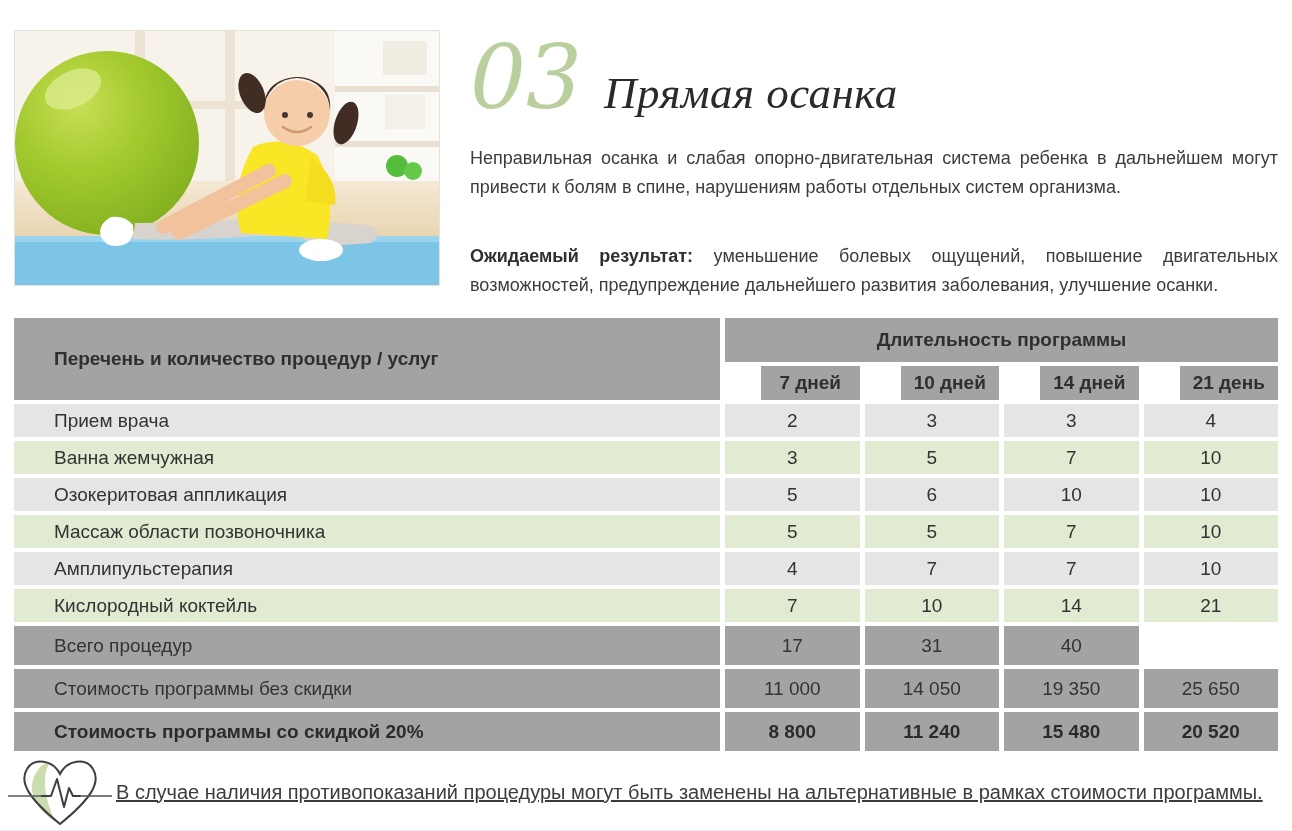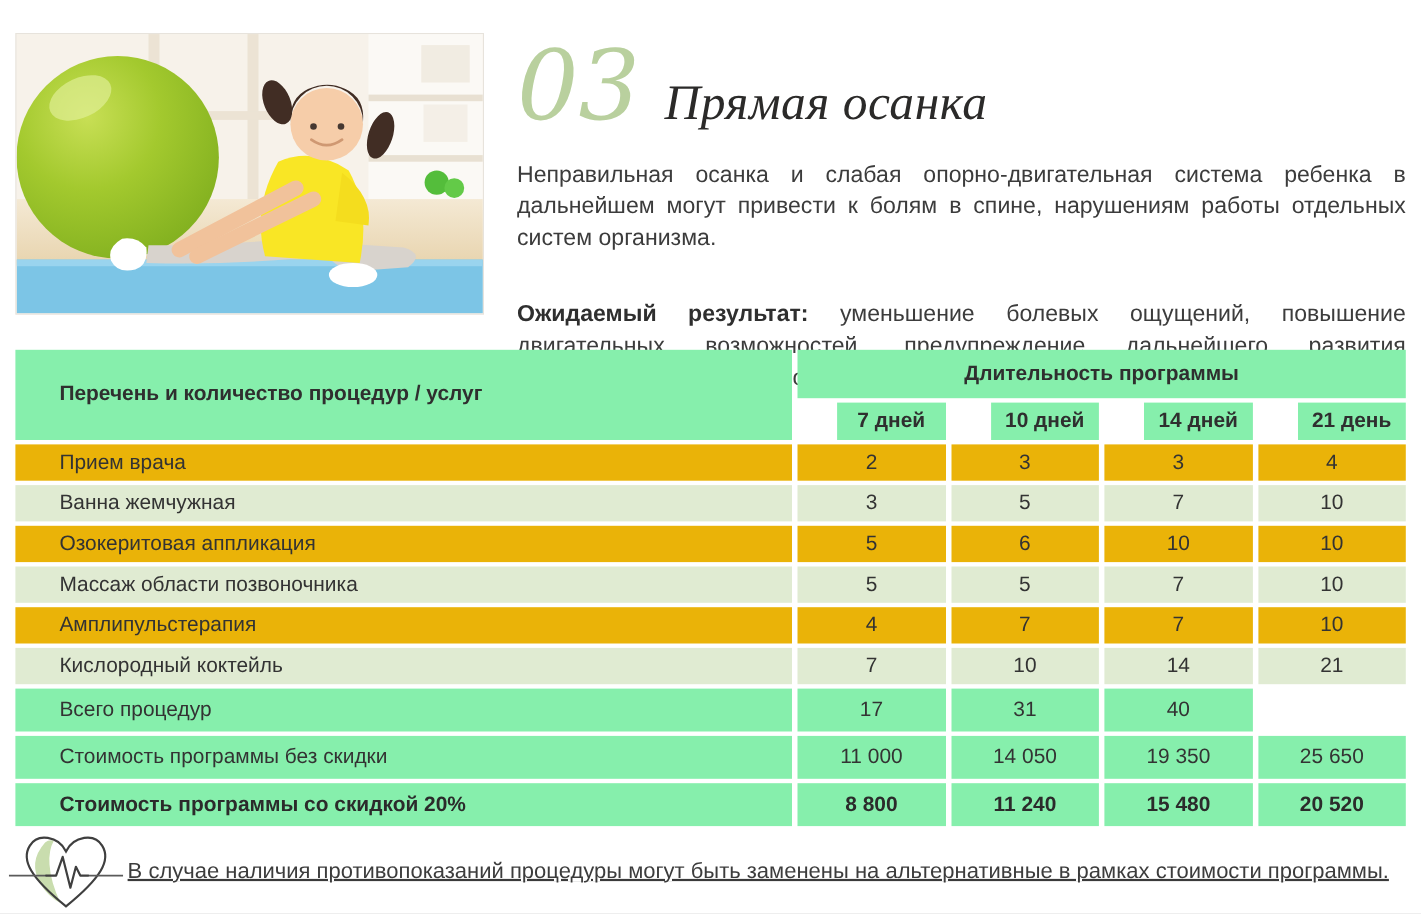--- a/index.html
+++ b/index.html
@@ -23,35 +23,35 @@
   .title-row { display:flex; align-items:baseline; gap:22px; height:102px; }
   .program-num {
     font-family:"DejaVu Serif", serif; font-style:italic; font-weight:400;
     font-size:88px; line-height:1; color:#b9d09e;
   }
   .page-title {
     font-family:Liberation Serif, serif; font-style:italic; font-weight:400;
     font-size:45px; line-height:1; color:#2b2a29; letter-spacing:0.5px;
   }
   .intro, .expected {
-    font-size:21px; line-height:29px; text-align:justify; color:#3c3c3c;
+    font-size:18px; line-height:29px; text-align:justify; color:#3c3c3c;
   }
   .intro { margin-top:8px; }
   .expected { margin-top:40px; }
   .expected b { color:#2f2f2f; }
 
   
   .ptable { position:absolute; left:14px; top:318px; width:1264px; }
   .thead, .trow {
     display:grid; grid-template-columns:706px 1fr 1fr 1fr 1fr; column-gap:5px;
   }
   .thead { grid-template-rows:44px 34px; row-gap:4px; }
   .cell { display:flex; align-items:center; font-size:19px; color:#333333; }
-  .bg-green  { background:#86efac; }
-  .bg-light  { background:#eab308; }
+  .bg-green  { background:#a3a3a3; }
+  .bg-light  { background:#e5e5e5; }
   .bg-alt    { background:#e0ebd2; }
   .head-left  { grid-row:1/3; grid-column:1; padding-left:40px; font-weight:bold; color:#2f2f2f; }
   .head-top   { grid-column:2/6; grid-row:1; justify-content:center; font-weight:bold; color:#2f2f2f; }
   .head-sub   { justify-content:center; font-weight:bold; color:#2f2f2f;margin-left:36px; }
   .trow { height:33px; margin-top:4px; }
   .trow.tall { height:39px; }
   .trow.bold .cell { font-weight:bold; color:#2b2b2b; }
   .cell.lab { padding-left:40px; }
   .cell.val { justify-content:center; }
 

